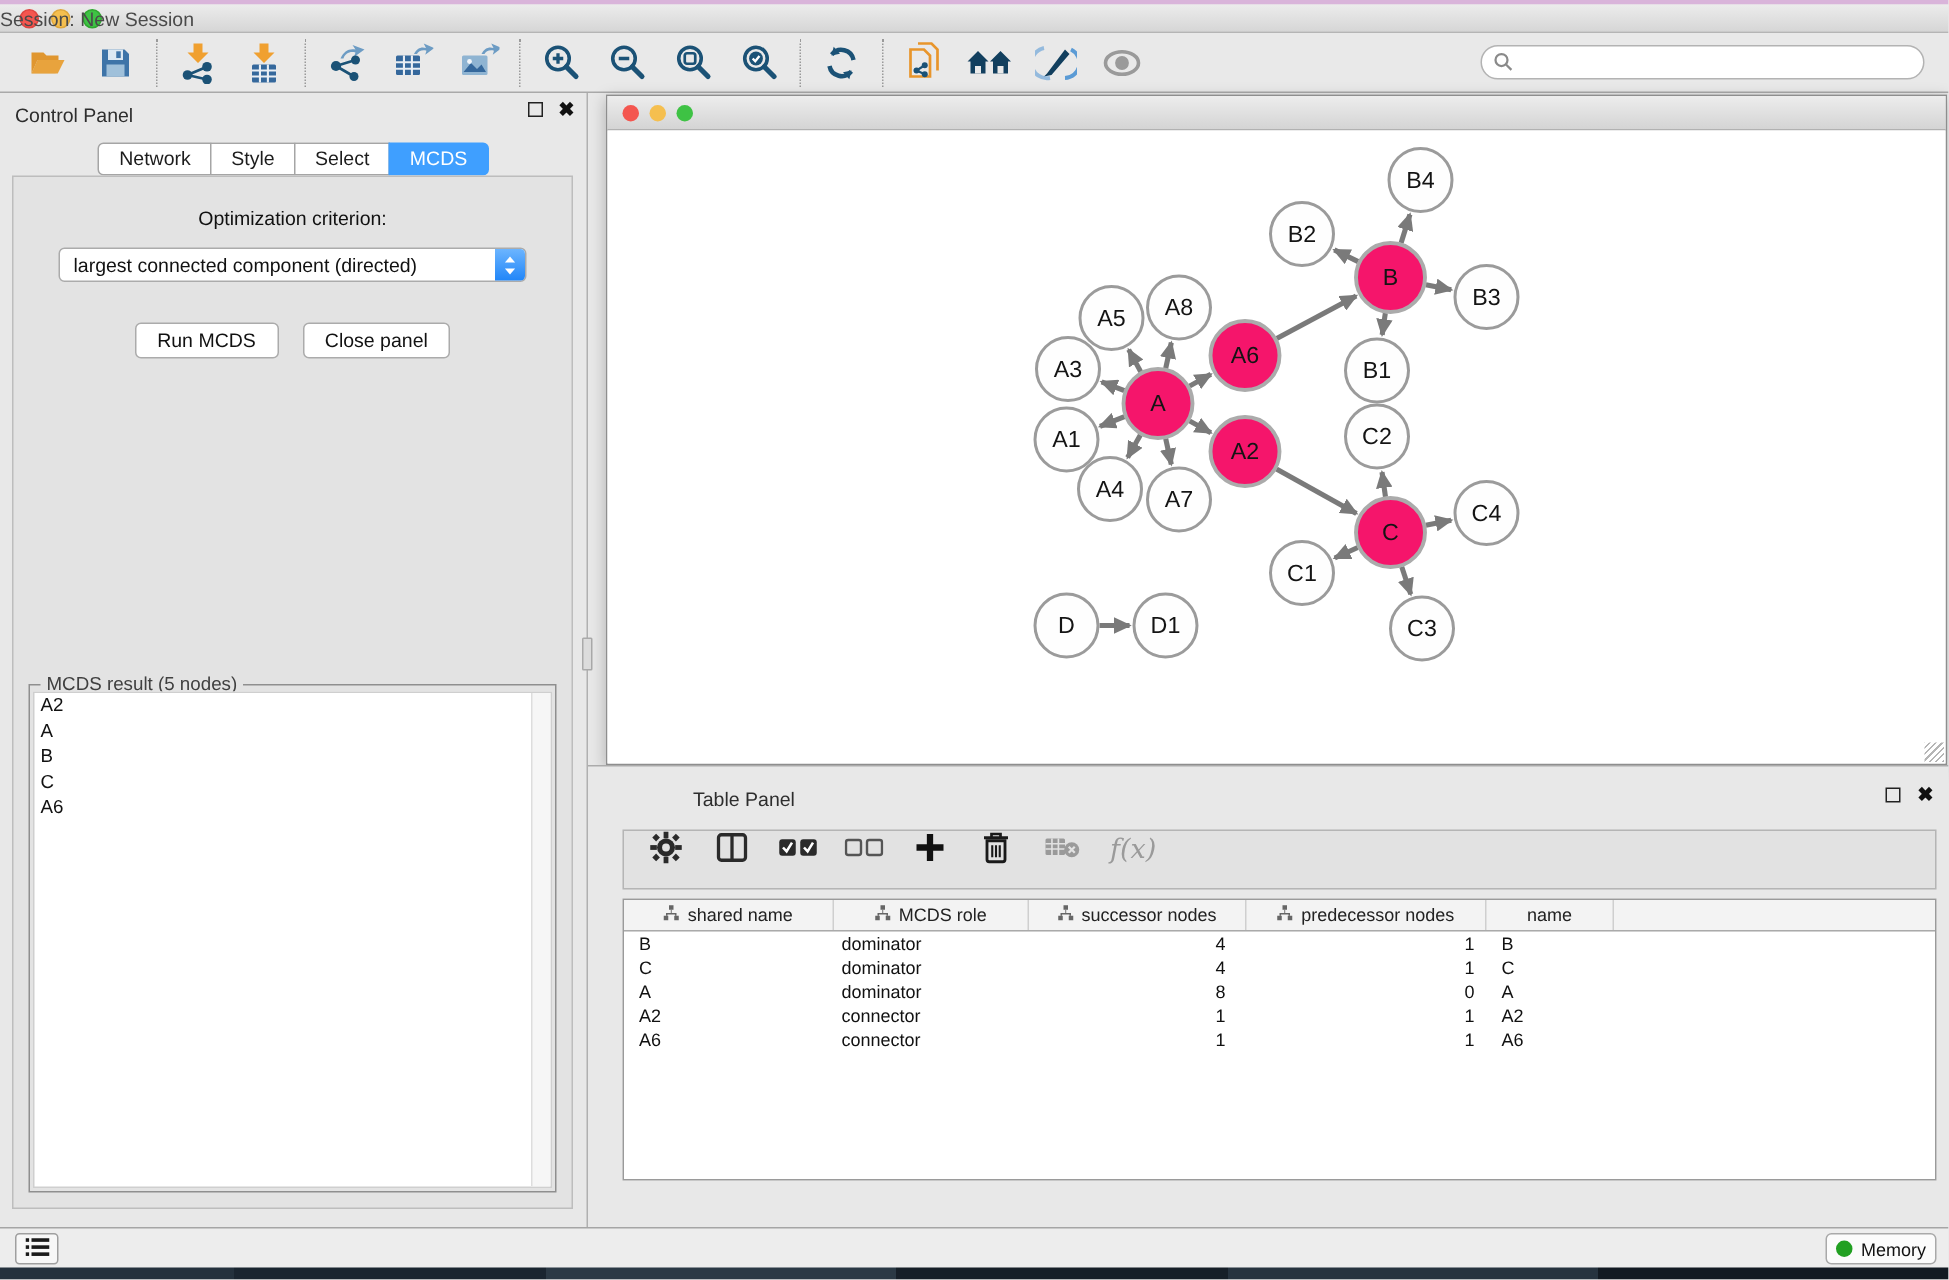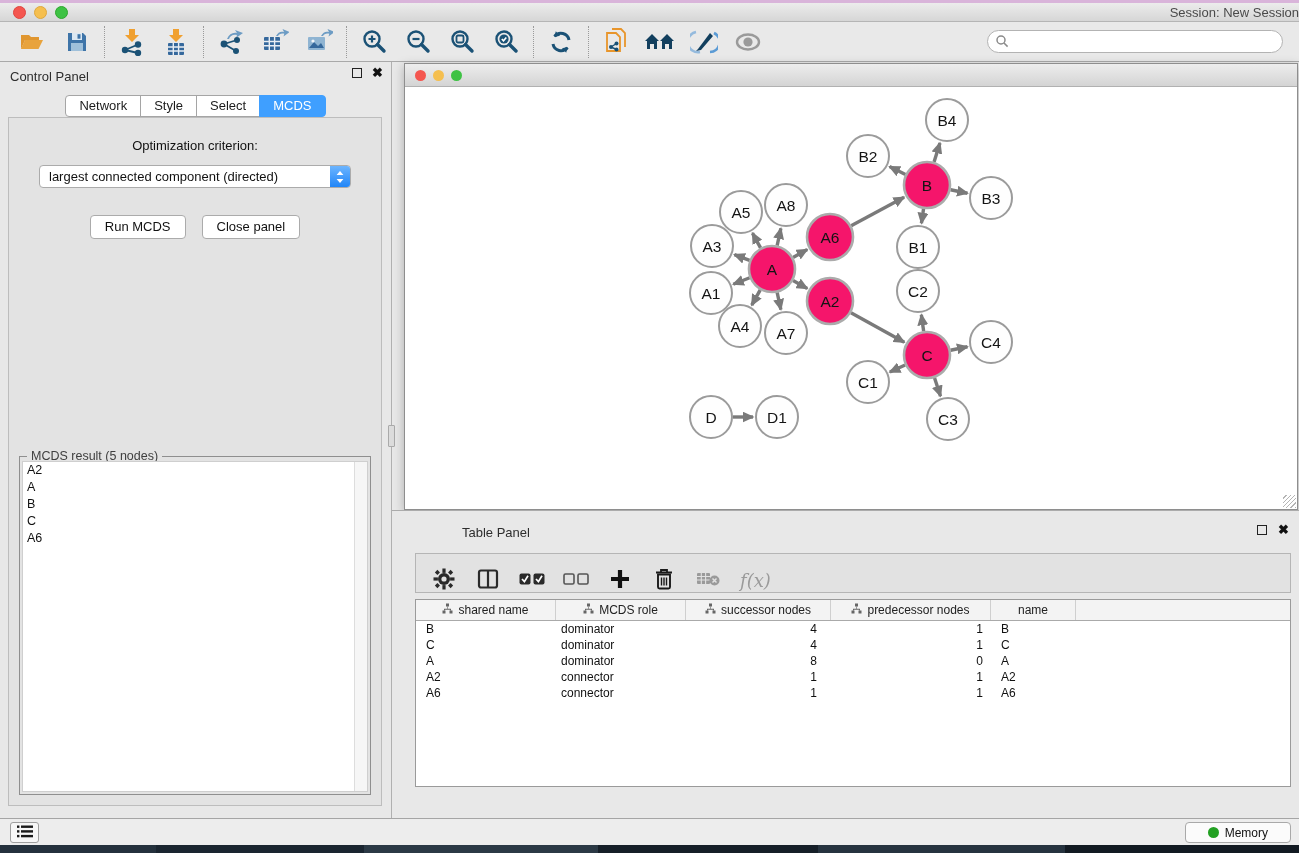--- a/index.html
+++ b/index.html
@@ -9,21 +9,21 @@
 
   
   .desktop-top { position:absolute; left:0; top:0; width:100%; height:3px; background:#d9b4da; }
   .titlebar { position:absolute; left:0; top:3px; width:100%; height:19px;
     background:linear-gradient(#ececec,#d6d6d6); border-bottom:1px solid #b5b5b5; }
   .tl-lights { position:absolute; left:13px; top:3px; display:flex; gap:8px; }
   .light { width:13px; height:13px; border-radius:50%; }
   .light.red { background:#f4564f; border:1px solid #df4540; }
   .light.yellow { background:#f5bf4f; border:1px solid #dfa73c; }
   .light.green { background:#3ec244; border:1px solid #2ea72e; }
-  .tl-title { position:absolute; left:0; right:0; top:2px; text-align:right; color:#4a4a4a; font-size:13px; }
+  .tl-title { position:absolute; left:0; right:0; top:2px; text-align:left; color:#4a4a4a; font-size:13px; }
 
   
   .toolbar { position:absolute; left:0; top:22px; width:100%; height:40px; background:#e9e9e9;
     border-bottom:1px solid #a9a9a9; display:flex; align-items:center; padding:0 6px; }
   .tb-group { display:flex; align-items:center; gap:6px; padding:0 8px; }
   .tb-sep { width:0; height:32px; border-left:1px dotted #9a9a9a; }
   .tb-btn { width:38px; height:34px; display:flex; align-items:center; justify-content:center; border-radius:4px; }
   .tb-btn svg { display:block; }
   .tb-spacer { flex:1; }
   .search-wrap { position:relative; margin-right:10px; }
@@ -85,41 +85,41 @@
   .net-canvas svg { position:absolute; left:0; top:0; }
   .resize-grip { position:absolute; right:1px; bottom:1px; width:13px; height:13px;
     background:repeating-linear-gradient(135deg, transparent 0 2px, #b5b5b5 2px 3px); }
 
   
   .table-panel { position:absolute; left:392px; top:510px; width:907px; height:308px; background:#e8e8e8;
     border-top:1px solid #ababab; }
   .tp-title { position:absolute; left:24px; top:14px; font-size:13px; color:#2d2d2d;margin-left:46px; }
   .tp-icons { position:absolute; right:10px; top:14px; display:flex; gap:11px; align-items:center; }
   .tp-toolbar { position:absolute; left:23px; top:42px; width:876px; height:40px; background:#e2e2e2;
-    border:1px solid #b5b5b5; display:flex; align-items:flex-end; gap:20px; padding-left:16px; }
+    border:1px solid #b5b5b5; display:flex; align-items:flex-start; gap:20px; padding-left:16px; }
   .tp-toolbar .ticon { display:flex; align-items:center; justify-content:center; width:24px; height:24px; }
   .fx { font-family:"DejaVu Serif", serif; font-style:italic; font-size:18px; color:#9a9a9a; }
   .data-table { position:absolute; left:23px; top:88px; width:876px; height:188px; background:#fff;
     border:1px solid #9a9a9a; overflow:hidden; }
   .thead { display:flex; height:21px; background:#f3f3f3; border-bottom:1px solid #aaa; }
   .th { display:flex; align-items:center; justify-content:center; gap:5px; font-size:12px; color:#222;
     border-right:1px solid #cfcfcf; height:100%; }
   .trow { display:flex; height:16px; align-items:center; }
   .td { font-size:12px; color:#111; white-space:nowrap; overflow:hidden; }
   .td.left { text-align:left; } .td.right { text-align:right; }
 
   .tp-tabs { position:absolute; left:0; right:0; top:279px; display:flex; justify-content:center; }
 
   
   .status-bar { position:absolute; left:0; top:818px; width:100%; height:27px; background:#ededed;
     border-top:1px solid #a5a5a5; }
   .list-btn { position:absolute; left:10px; top:3px; width:29px; height:21px; background:#f7f7f7;
     border:1px solid #9f9f9f; border-radius:3px; display:flex; align-items:center; justify-content:center; }
   .memory-btn { position:absolute; right:8px; top:3px; height:21px; background:#fbfbfb; border:1px solid #a9a9a9;
-    border-radius:4px; display:flex; align-items:center; gap:6px; padding:0 22px; font-size:12px; color:#111; }
+    border-radius:4px; display:flex; align-items:center; gap:6px; padding:0 6px; font-size:12px; color:#111; }
   .mem-dot { width:11px; height:11px; border-radius:50%; background:#22a022; }
   .desktop-bottom { position:absolute; left:0; top:845px; width:100%; height:8px;
     background:linear-gradient(90deg,#24313d 0 12%,#1a2530 12% 28%,#2b3945 28% 46%,#161f28 46% 63%,#26333f 63% 82%,#121a22 82% 100%); }
 </style>
 </head>
 <body>
 
 <div class="app">
 
   <div class="desktop-top"></div>

